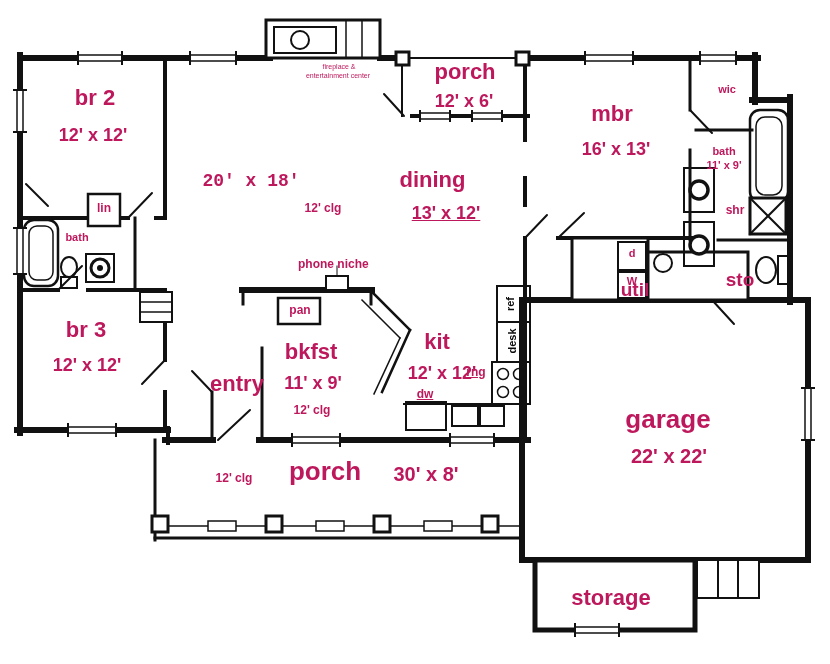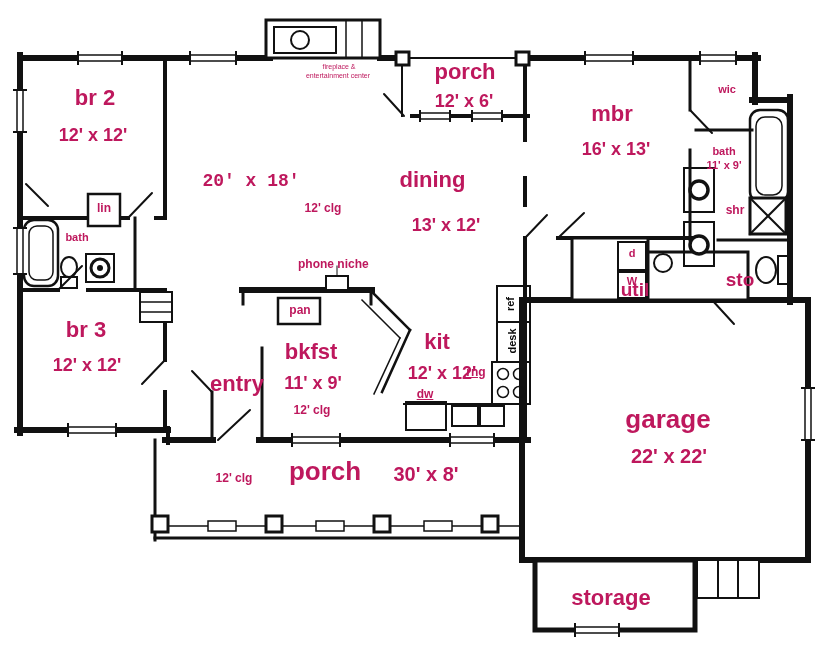--- a/index.html
+++ b/index.html
@@ -264,21 +264,21 @@
 
   <div class="lbl n22" style="left:566px;top:102px;width:92px;">mbr</div>
   <div class="lbl d18" style="left:566px;top:140px;width:100px;">16' x 13'</div>
 
   <div class="lbl t11" style="left:704px;top:84px;width:46px;">wic</div>
   <div class="lbl t11" style="left:700px;top:146px;width:48px;">bath</div>
   <div class="lbl t11" style="left:697px;top:160px;width:54px;">11' x 9'</div>
   <div class="lbl t10" style="left:720px;top:204px;width:30px;">shr</div>
 
   <div class="lbl n22" style="left:380px;top:168px;width:105px;">dining</div>
-  <div class="lbl d18" style="left:392px;top:216px;width:108px;">13' x 12'</div>
+  <div class="lbl d18" style="left:392px;top:204px;width:108px;text-decoration:underline;">13' x 12'</div>
 
   <div class="lbl t11" style="left:56px;top:232px;width:42px;">bath</div>
   <div class="lbl t10" style="left:90px;top:202px;width:28px;">lin</div>
 
   <div class="lbl n22" style="left:42px;top:318px;width:88px;">br 3</div>
   <div class="lbl d18" style="left:33px;top:356px;width:108px;">12' x 12'</div>
 
   <div class="lbl n22" style="left:206px;top:372px;width:62px;">entry</div>
 
   <div class="lbl n22" style="left:266px;top:340px;width:90px;">bkfst</div>

